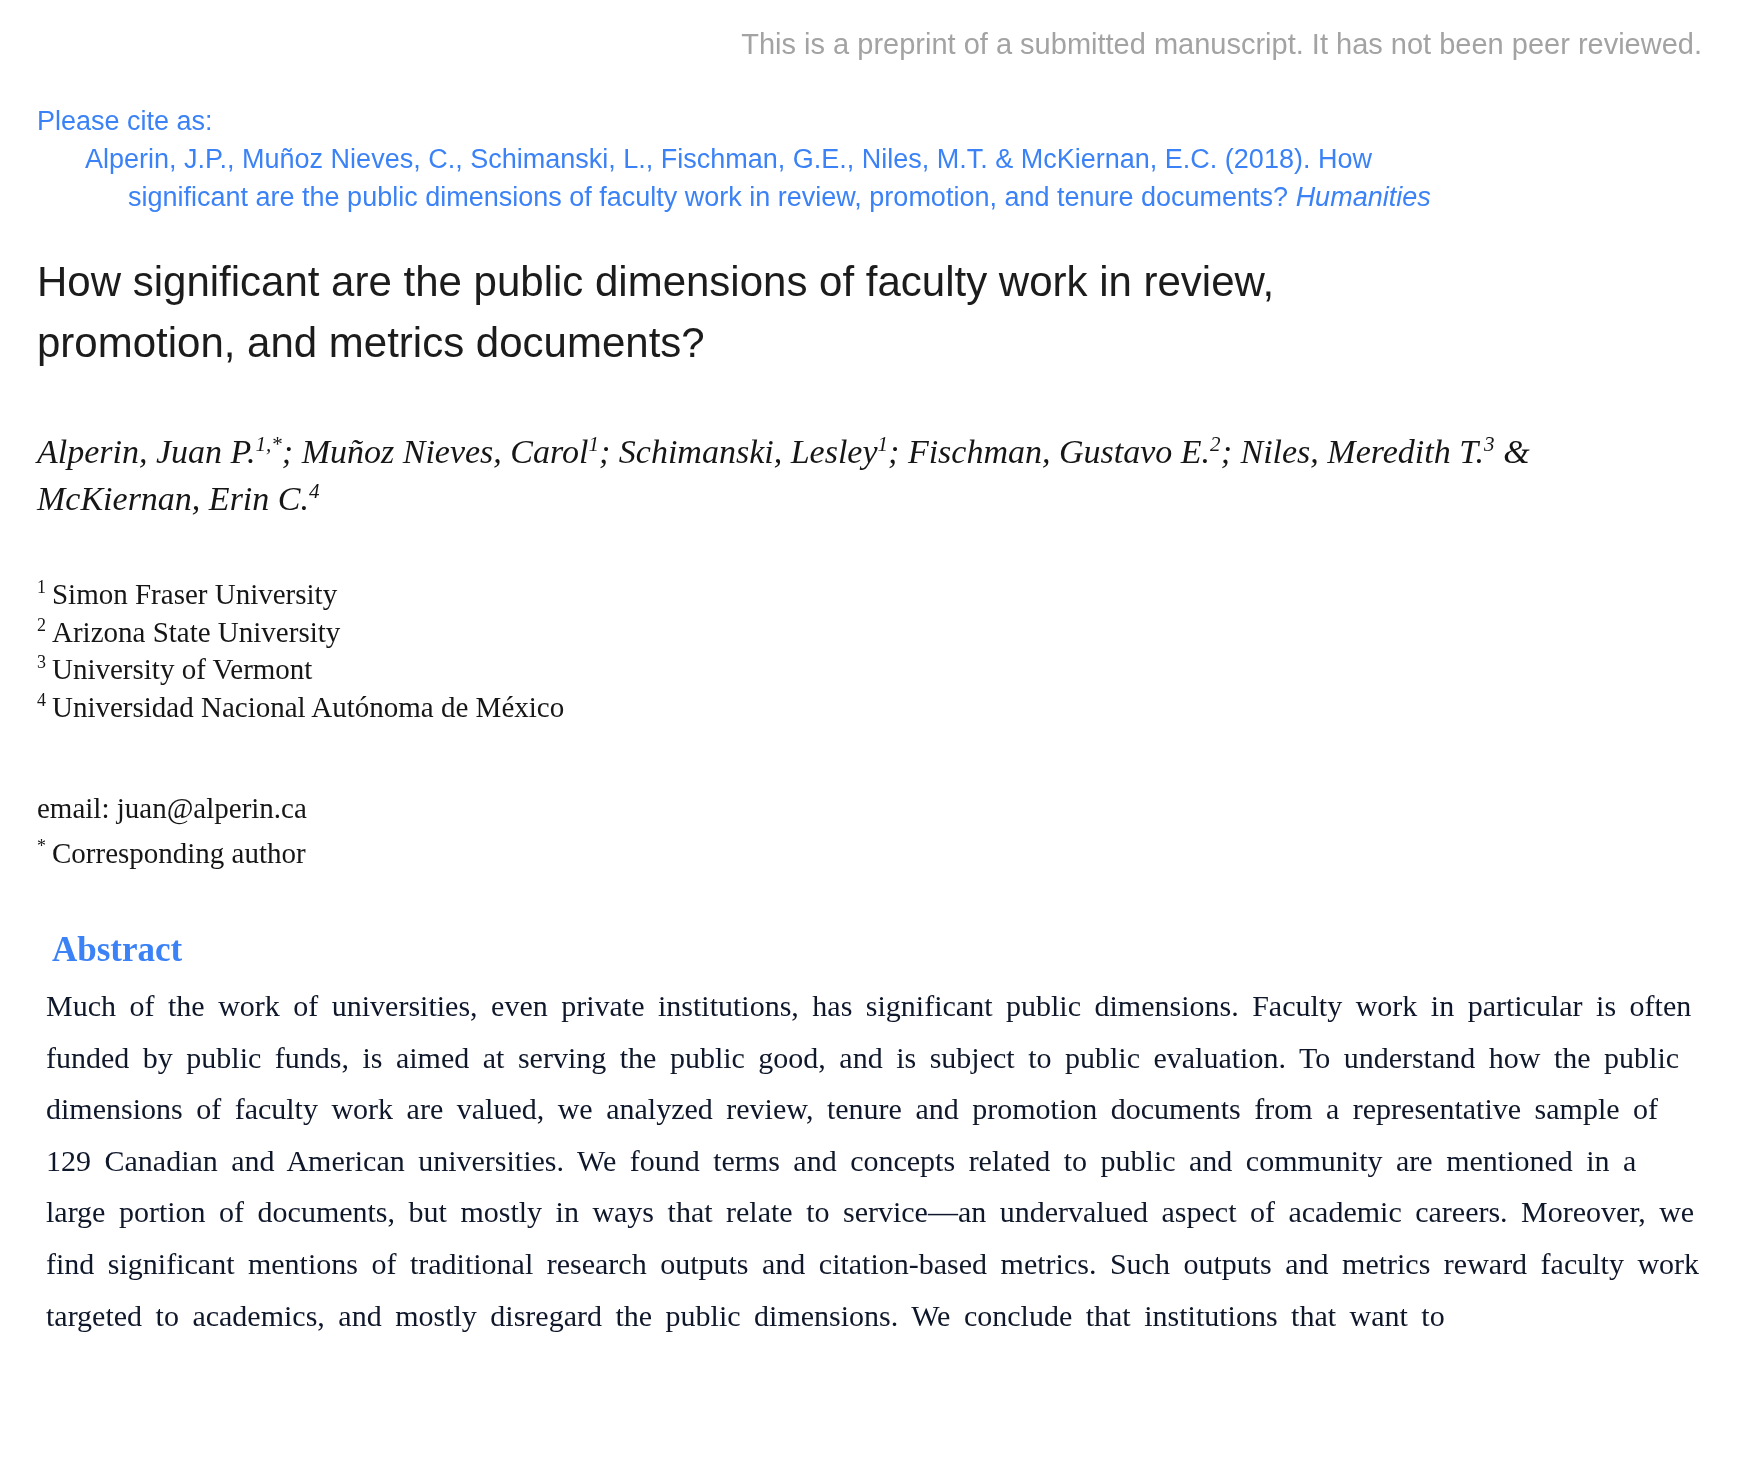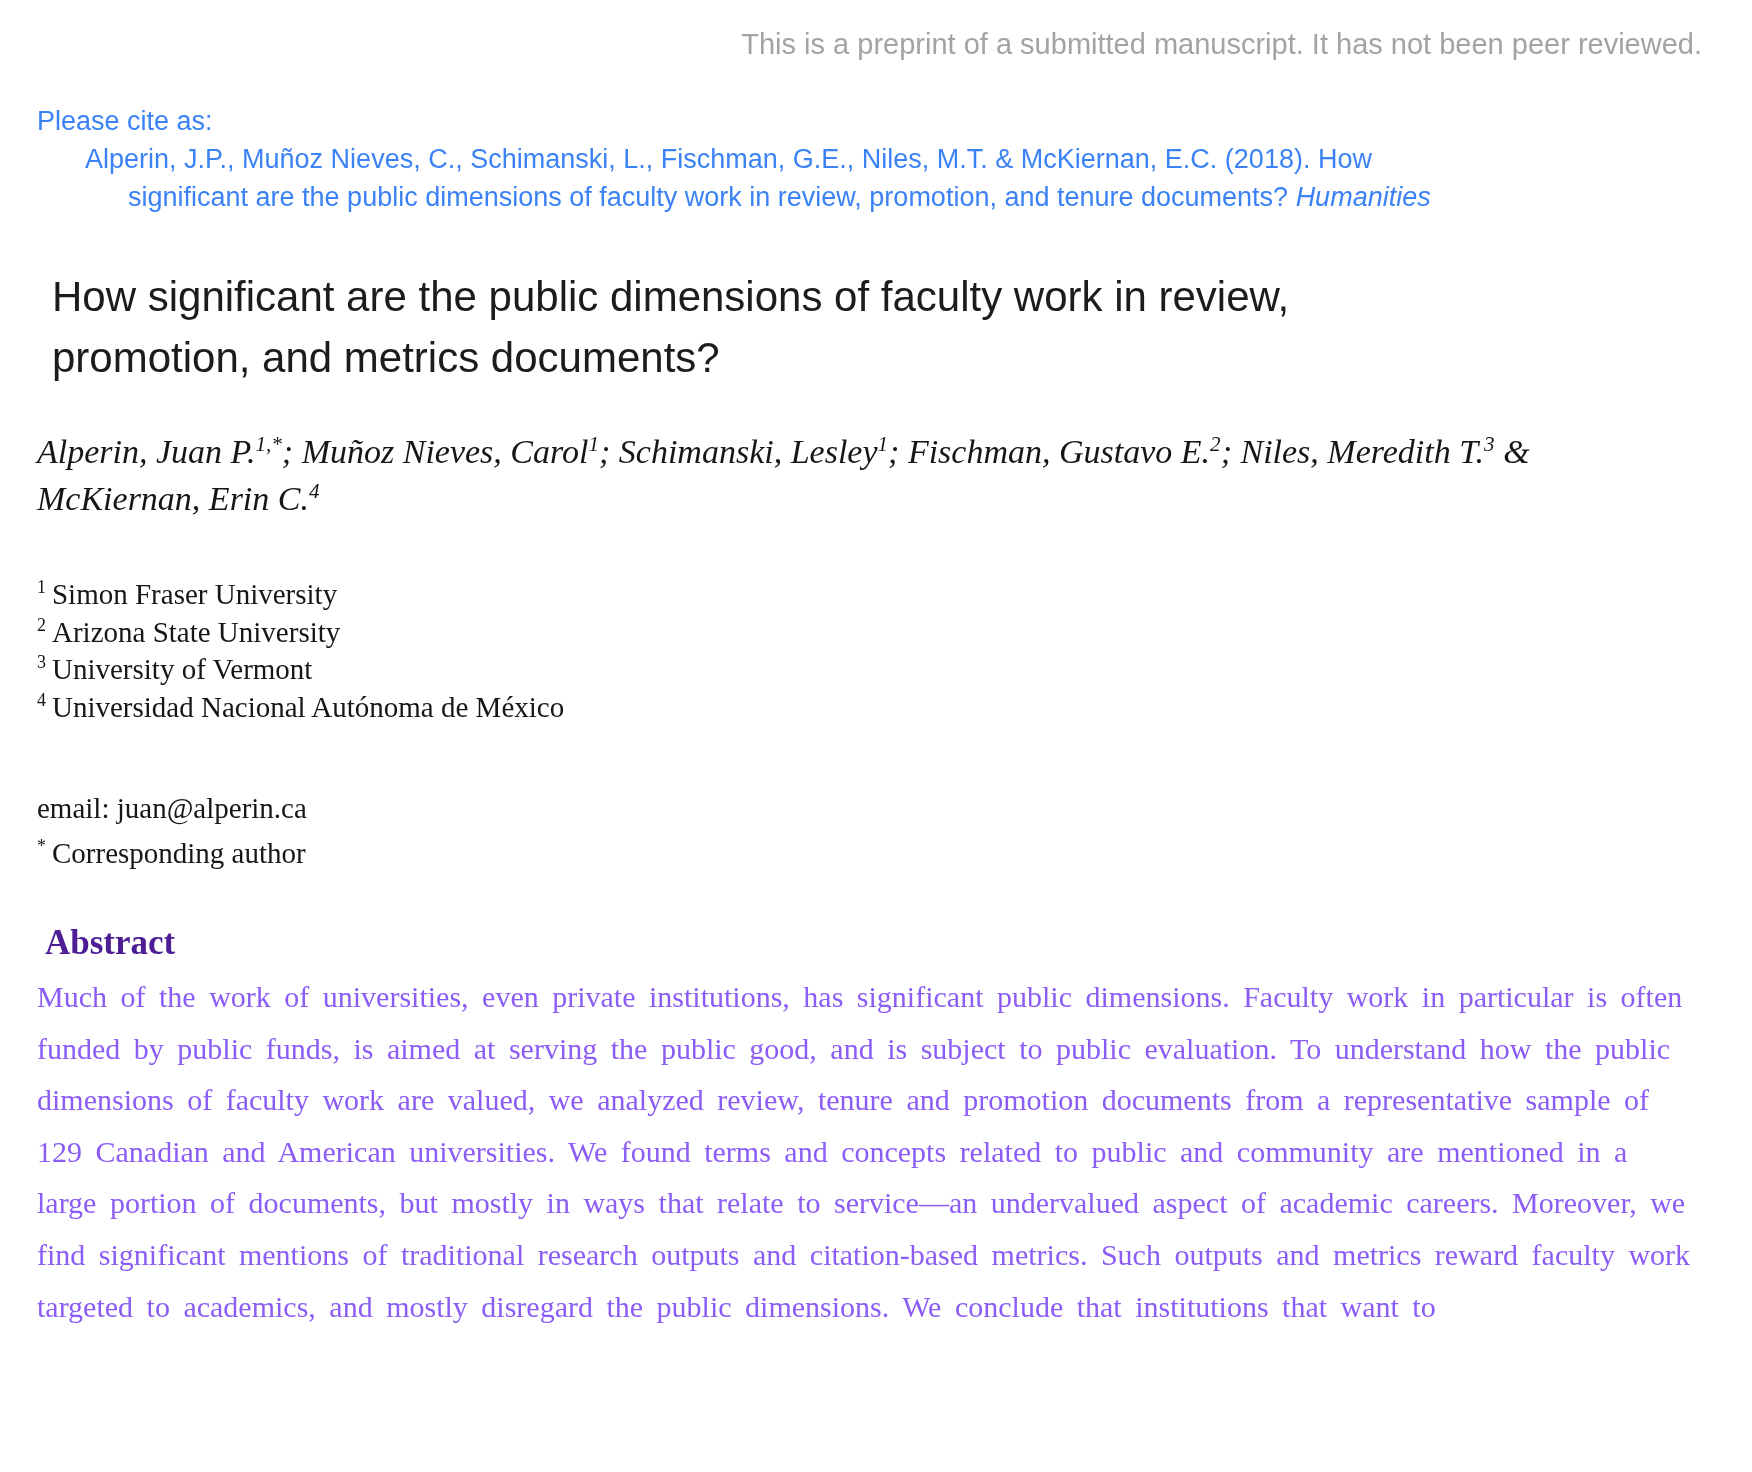--- a/index.html
+++ b/index.html
@@ -60,42 +60,42 @@
   
   .corresponding{
     position:absolute;left:37px;top:786px;right:50px;
     font-size:29px;line-height:45px;color:#161616;
   }
   .corresponding sup{font-size:62%;line-height:0;margin-right:6px;}
 
   
   .abstract-heading{
     position:absolute;left:37px;top:915px;
-    font-size:35px;font-weight:bold;color:#4c1d95;margin:8px;
+    font-size:35px;font-weight:bold;color:#3b82f6;margin:15px;
   }
   .abstract-body{
     position:absolute;left:37px;top:971px;width:1663px;
-    font-size:30px;line-height:51.6px;color:#8b5cf6;
-    word-spacing:6px;margin:0;text-align:left;
+    font-size:30px;line-height:51.6px;color:#0f172a;
+    word-spacing:6px;margin:9px;text-align:left;
   }
 </style>
 </head>
 <body>
 
 <div class="header">
   <div class="notice">This is a preprint of a submitted manuscript. It has not been peer reviewed.</div>
 </div>
 
 <div class="cite">
   <div>Please cite as:</div>
   <div class="cite-line-first"><span>Alperin, J.P., Muñoz Nieves, C., Schimanski, L., Fischman, G.E., Niles, M.T. &amp; McKiernan, E.C. (2018). How</span></div>
   <div class="cite-line"><span>significant are the public dimensions of faculty work in review, promotion, and tenure documents? </span><em>Humanities</em></div>
 </div>
 
-<h1 class="title" style="margin:15px">
+<h1 class="title" style="margin:0">
   <div>How significant are the public dimensions of faculty work in review,</div>
   <div>promotion, and metrics documents?</div>
 </h1>
 
 <div class="authors">
   <div><span>Alperin, Juan P.</span><sup>1,*</sup><span>; Muñoz Nieves, Carol</span><sup>1</sup><span>; Schimanski, Lesley</span><sup>1</sup><span>; Fischman, Gustavo E.</span><sup>2</sup><span>; Niles, Meredith T.</span><sup>3</sup><span> &amp;</span></div>
   <div><span>McKiernan, Erin C.</span><sup>4</sup></div>
 </div>
 
 <div class="affils">

